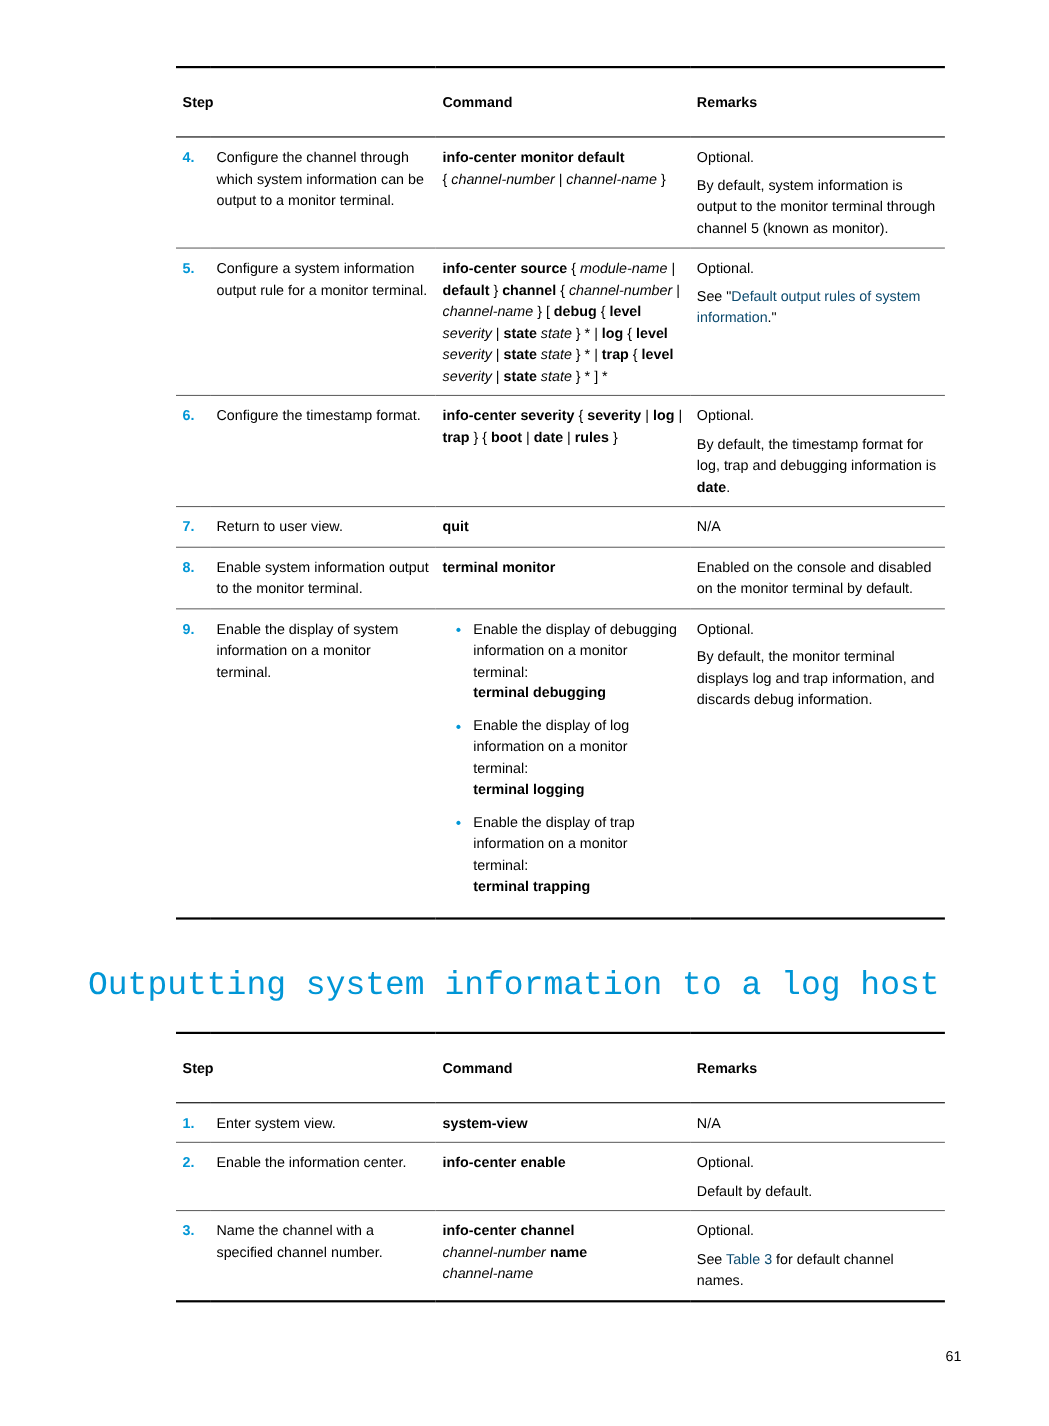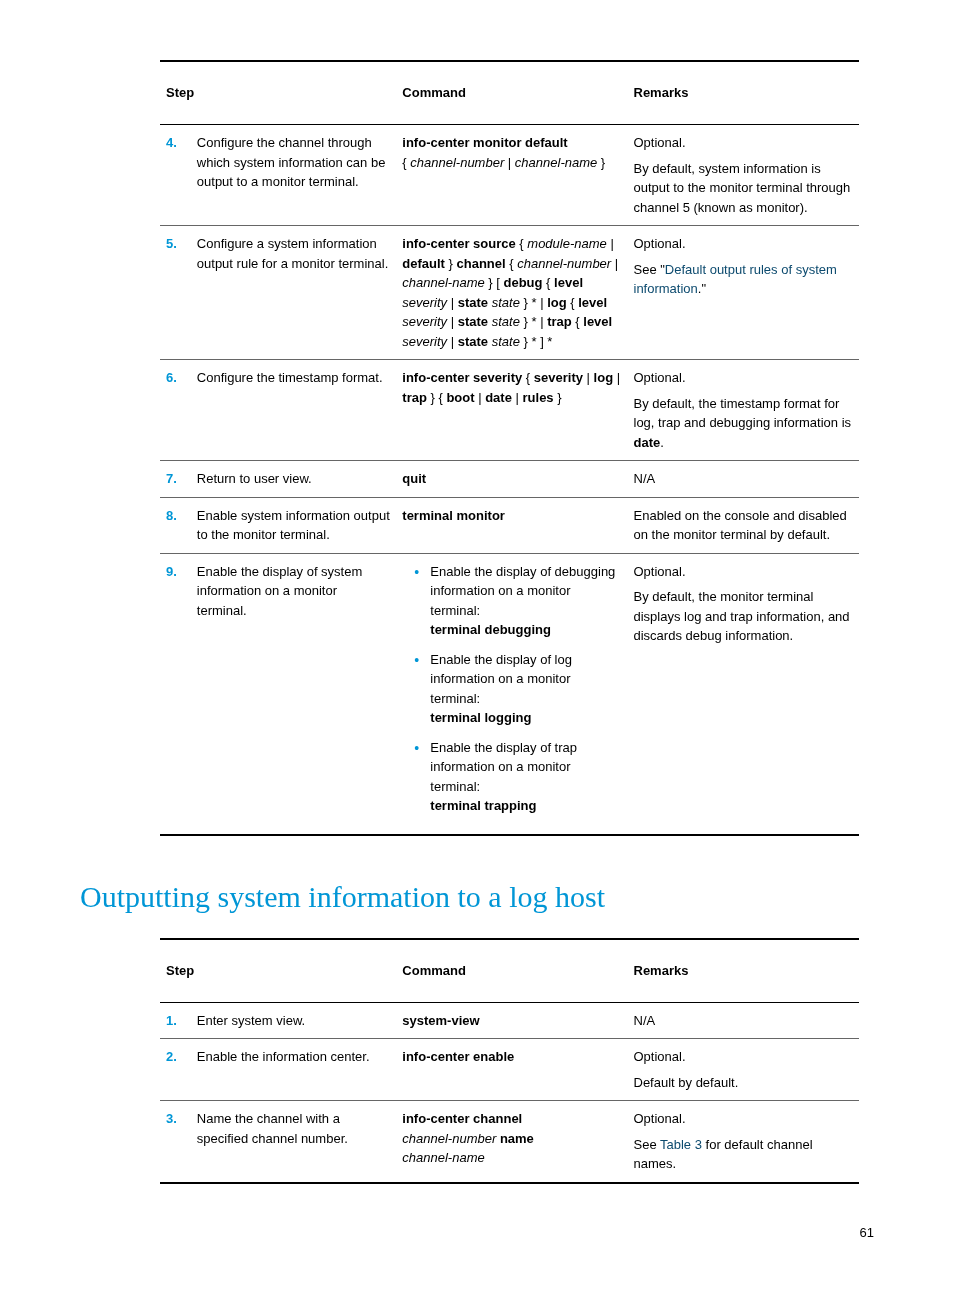--- a/index.html
+++ b/index.html
@@ -6,21 +6,21 @@
   body {
     font-family: Arial, Helvetica, sans-serif;
     font-size: 13px;
     color: #000;
     margin: 0;
     padding: 60px 80px 40px 80px;
     background: #fff;
     line-height: 1.4;
   }
   h1 {
-    font-family: Liberation Serif, serif;
+    font-family: Liberation Mono, monospace;
     font-weight: 300;
     font-size: 30px;
     color: #0096d6;
     margin: 40px 0 20px 0;
   }
   .page-num {
     text-align: right;
     font-size: 13px;
     margin-top: 40px;
   }

